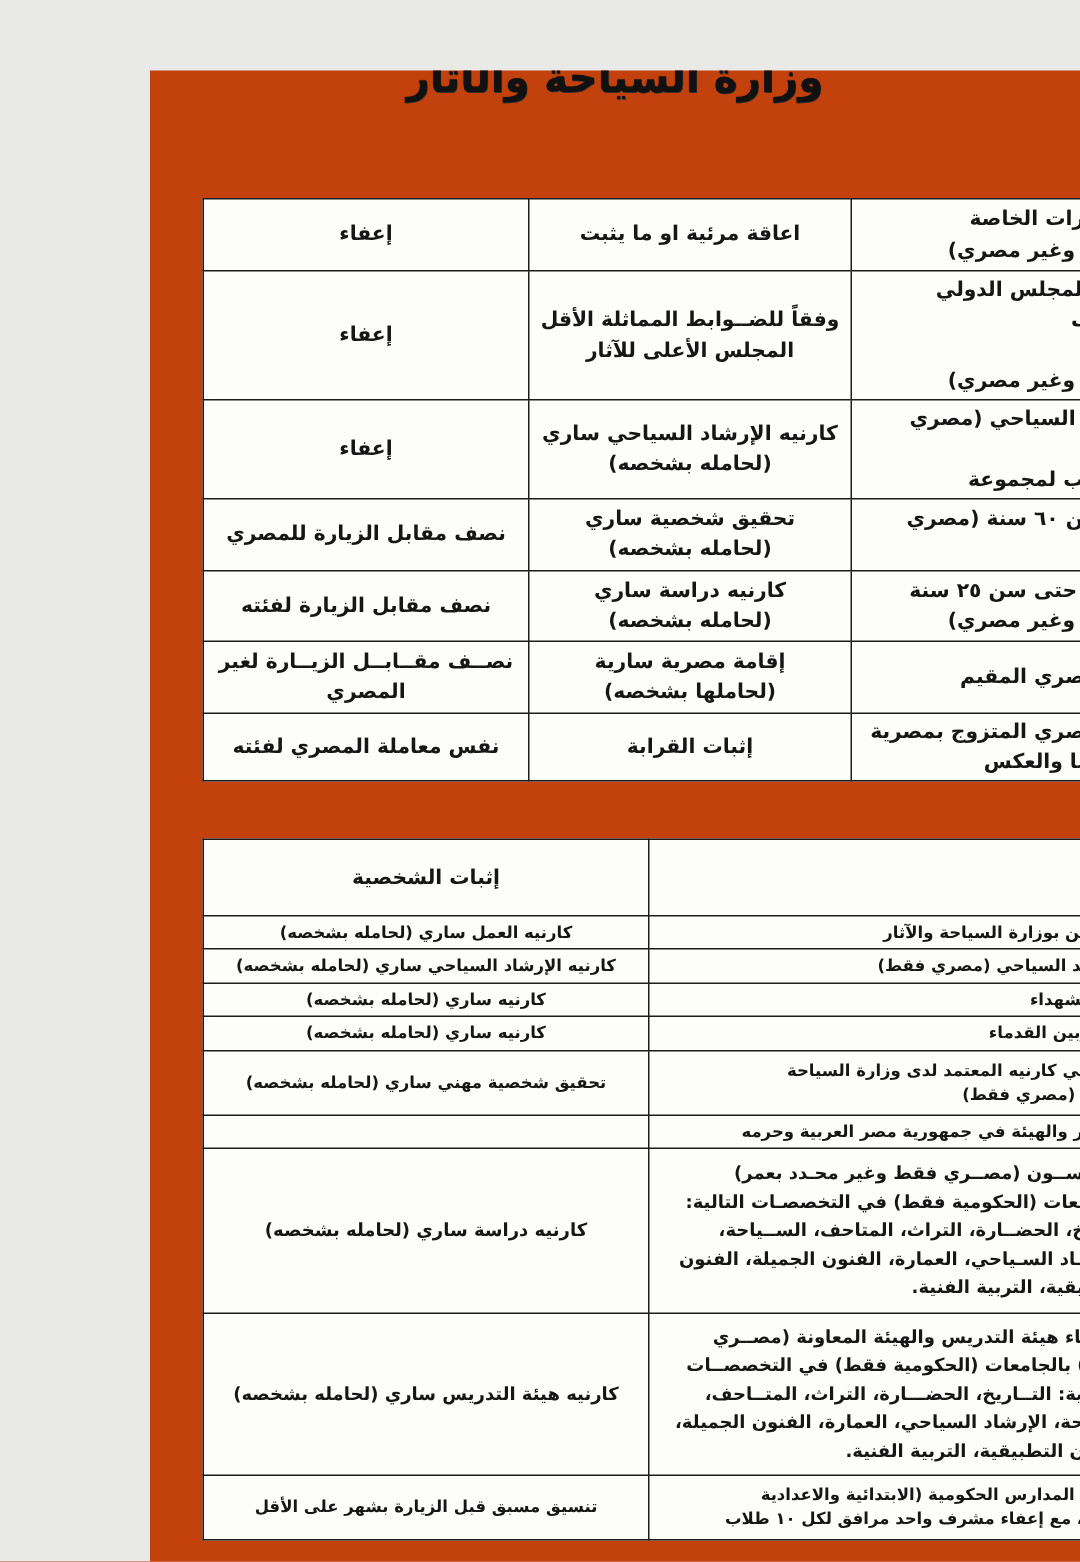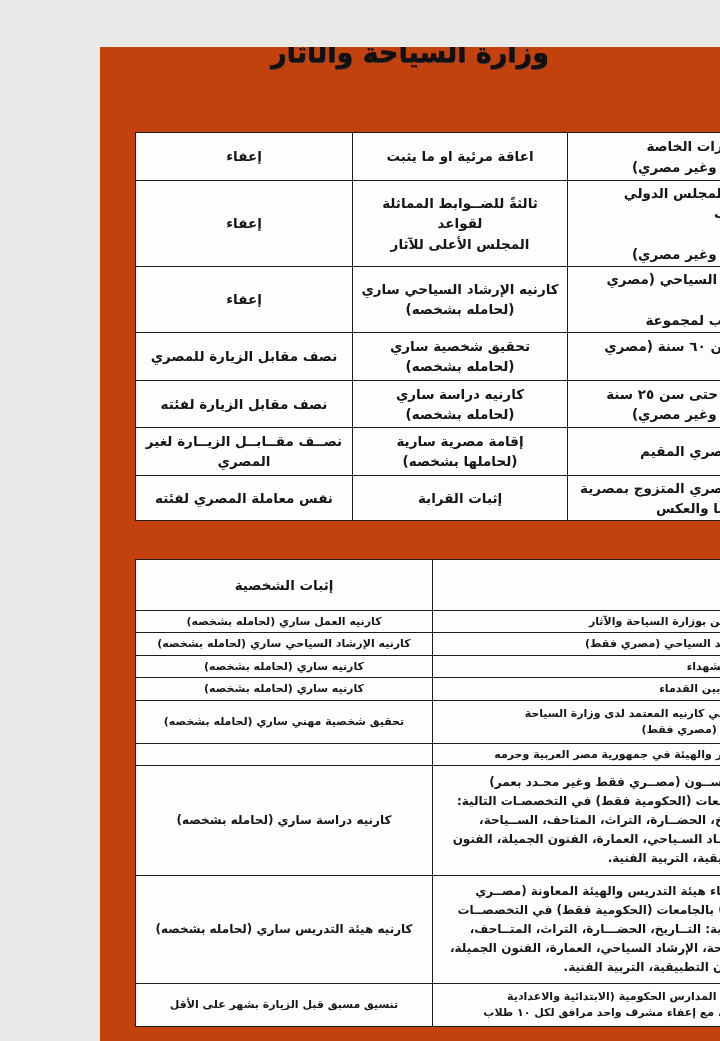--- a/index.html
+++ b/index.html
@@ -90,21 +90,21 @@
         <td class="cat">ذو القدرات الخاصة
 (مصري وغير مصري)</td>
         <td class="proof">اعاقة مرئية او ما يثبت</td>
         <td class="exem">إعفاء</td>
       </tr>
       <tr style="height:58px;">
         <td class="num">٣.</td>
         <td class="cat">أعضاء المجلس الدولي للمتاحف
 ICOM
 (مصري وغير مصري)</td>
-        <td class="proof">ثالثةً للضــوابط المماثلة لقواعد
+        <td class="proof">وفقاً للضــوابط المماثلة الأقل
 المجلس الأعلى للآثار</td>
         <td class="exem">إعفاء</td>
       </tr>
       <tr style="height:46px;">
         <td class="num">٤.</td>
         <td class="cat">المرشد السياحي (مصري فقط)
 المصاحب لمجموعة</td>
         <td class="proof">كارنيه الإرشاد السياحي ساري
 (لحامله بشخصه)</td>
         <td class="exem">إعفاء</td>

